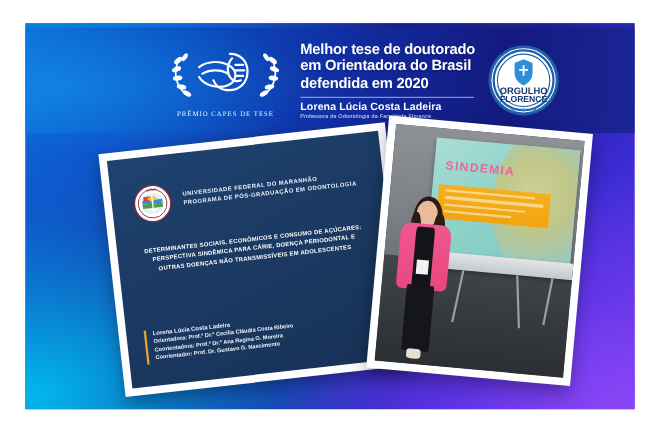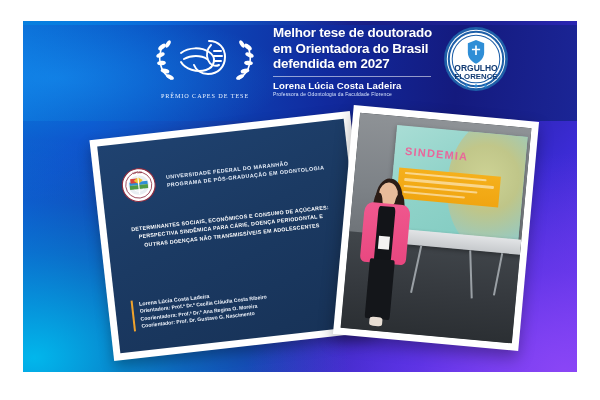--- a/index.html
+++ b/index.html
@@ -21,21 +21,21 @@
   }
   .canvas::after{
     content:"";position:absolute;inset:0;
     background:radial-gradient(90% 80% at 10% 8%, rgba(0,170,255,.55) 0%, rgba(0,120,230,0) 55%);
   }
 
   
   .banner{
     position:absolute;left:0;top:4px;width:554px;height:96px;
     background:linear-gradient(96deg,#0b6ed6 0%,#0a54c4 22%,#112a9e 55%,#141a7e 78%,#1b2596 100%);
-    display:flex;z-index:5;
+    display:flex;align-items:center;z-index:5;
   }
   .banner::before{
     content:"";position:absolute;inset:0;
     background:radial-gradient(70% 120% at 6% 55%, rgba(25,160,255,.45) 0%, rgba(20,120,230,0) 60%);
   }
 
   .capes{position:relative;margin-left:126px;width:112px;height:80px;
     display:flex;flex-direction:column;align-items:center;justify-content:center;z-index:2;}
   .capes svg{display:block;}
   .capes-cap{font-size:6.2px;letter-spacing:.9px;color:#eaf3ff;
@@ -152,21 +152,21 @@
             <path d="M33 28 C40 24 50 24 56 28"></path>
             <path d="M63 20 L70 20 M63 25 L71 25 M63 30 L70 30"></path>
           </g>
         </svg>
         <div class="capes-cap">PRÊMIO CAPES DE TESE</div>
       </div>
 
       <div class="bannertext">
         <div class="bt-line">Melhor tese de doutorado</div>
         <div class="bt-line">em Orientadora do Brasil</div>
-        <div class="bt-line">defendida em 2027</div>
+        <div class="bt-line">defendida em 2020</div>
         <div class="bt-rule"></div>
         <div class="bt-name">Lorena Lúcia Costa Ladeira</div>
         <div class="bt-role">Professora de Odontologia da Faculdade Florence</div>
       </div>
 
       <svg class="florence" viewBox="0 0 100 100">
         <g>
           <circle cx="50" cy="50" r="47" fill="#1e5fa8"></circle>
           <g fill="#ffffff">
             <circle cx="50" cy="50" r="43"></circle>

